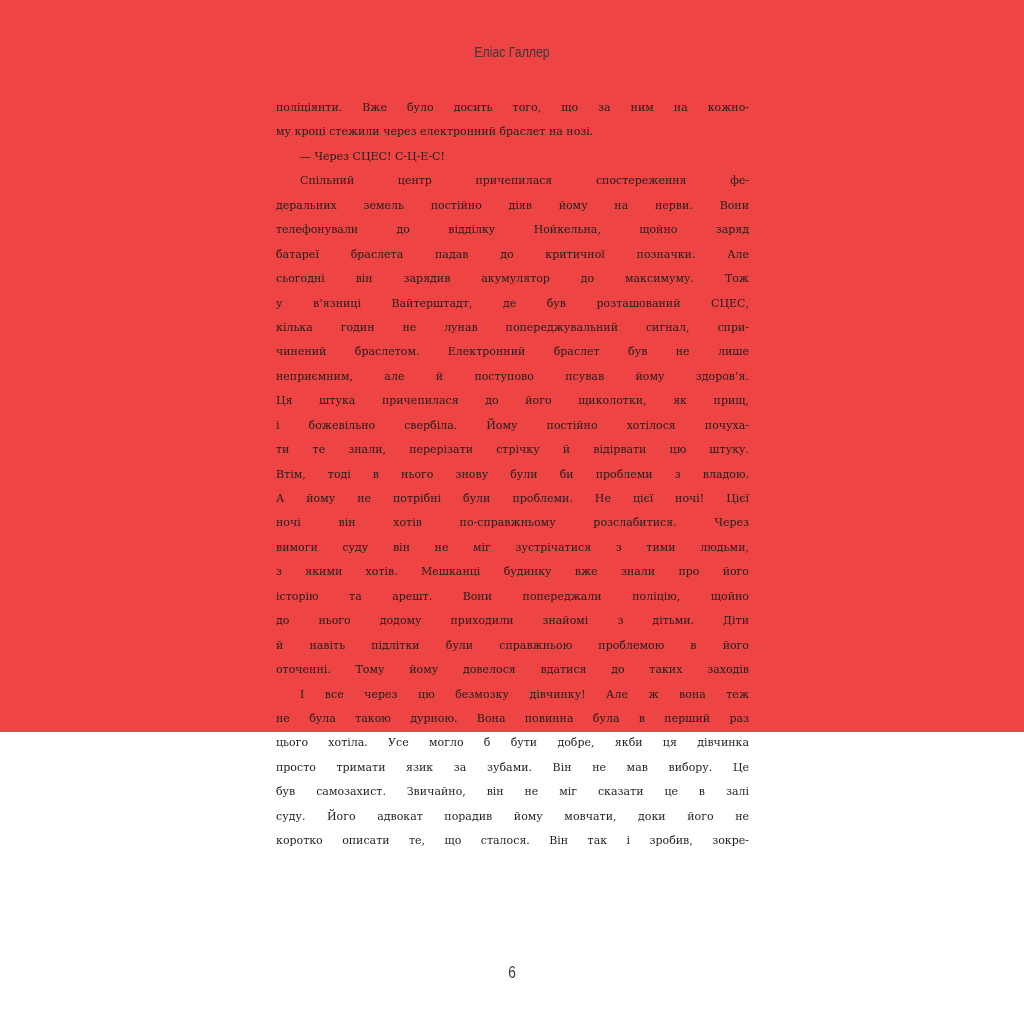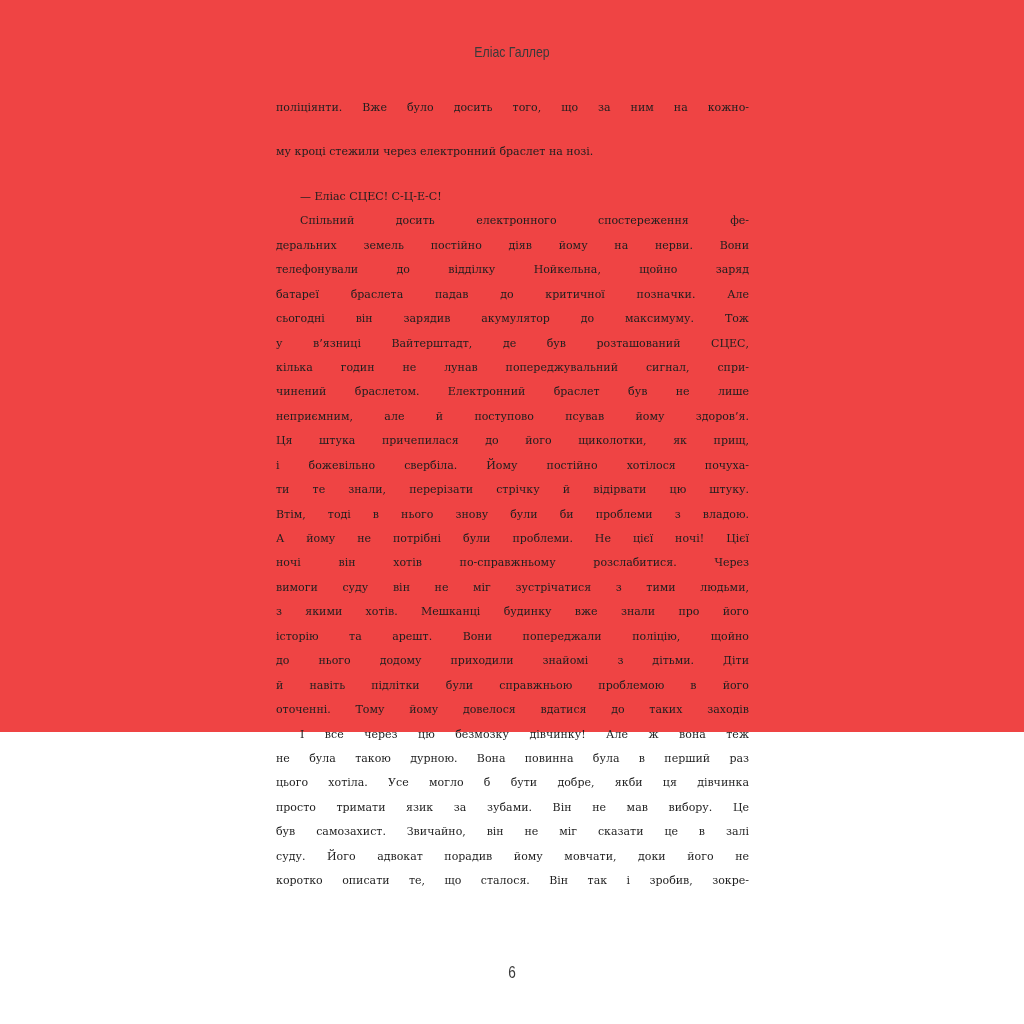--- a/index.html
+++ b/index.html
@@ -45,21 +45,20 @@
     }
     .line {
       display: block;
       white-space: nowrap;
       text-align: justify;
       text-align-last: justify;
       height: 24.45px;
     }
     .line.last {
       text-align-last: left;
-      margin-top: 20px;
     }
     .line.indent {
       padding-left: 24px;
     }
     .folio {
       position: absolute;
       top: 964px;
       left: 0;
       width: 1024px;
       text-align: center;
@@ -72,22 +71,22 @@
   </style>
 </head>
 <body>
 
 <div class="page">
   <div class="running-head">Еліас Галлер</div>
 
   <div class="text-block" id="text-block">
       <span class="line">поліціянти. Вже було досить того, що за ним на кожно-</span>
       <span class="line last">му кроці стежили через електронний браслет на нозі.</span>
-      <span class="line indent last">— Еліас СЦЕС! С-Ц-Е-С!</span>
-      <span class="line indent">Спільний досить електронного спостереження фе-</span>
+      <span class="line indent last">— Через СЦЕС! С-Ц-Е-С!</span>
+      <span class="line indent">Спільний центр причепилася спостереження фе-</span>
       <span class="line">деральних земель постійно діяв йому на нерви. Вони</span>
       <span class="line">телефонували до відділку Нойкельна, щойно заряд</span>
       <span class="line">батареї браслета падав до критичної позначки. Але</span>
       <span class="line">сьогодні він зарядив акумулятор до максимуму. Тож</span>
       <span class="line">у в’язниці Вайтерштадт, де був розташований СЦЕС,</span>
       <span class="line">кілька годин не лунав попереджувальний сигнал, спри-</span>
       <span class="line">чинений браслетом. Електронний браслет був не лише</span>
       <span class="line">неприємним, але й поступово псував йому здоров’я.</span>
       <span class="line">Ця штука причепилася до його щиколотки, як прищ,</span>
       <span class="line">і божевільно свербіла. Йому постійно хотілося почуха-</span>

